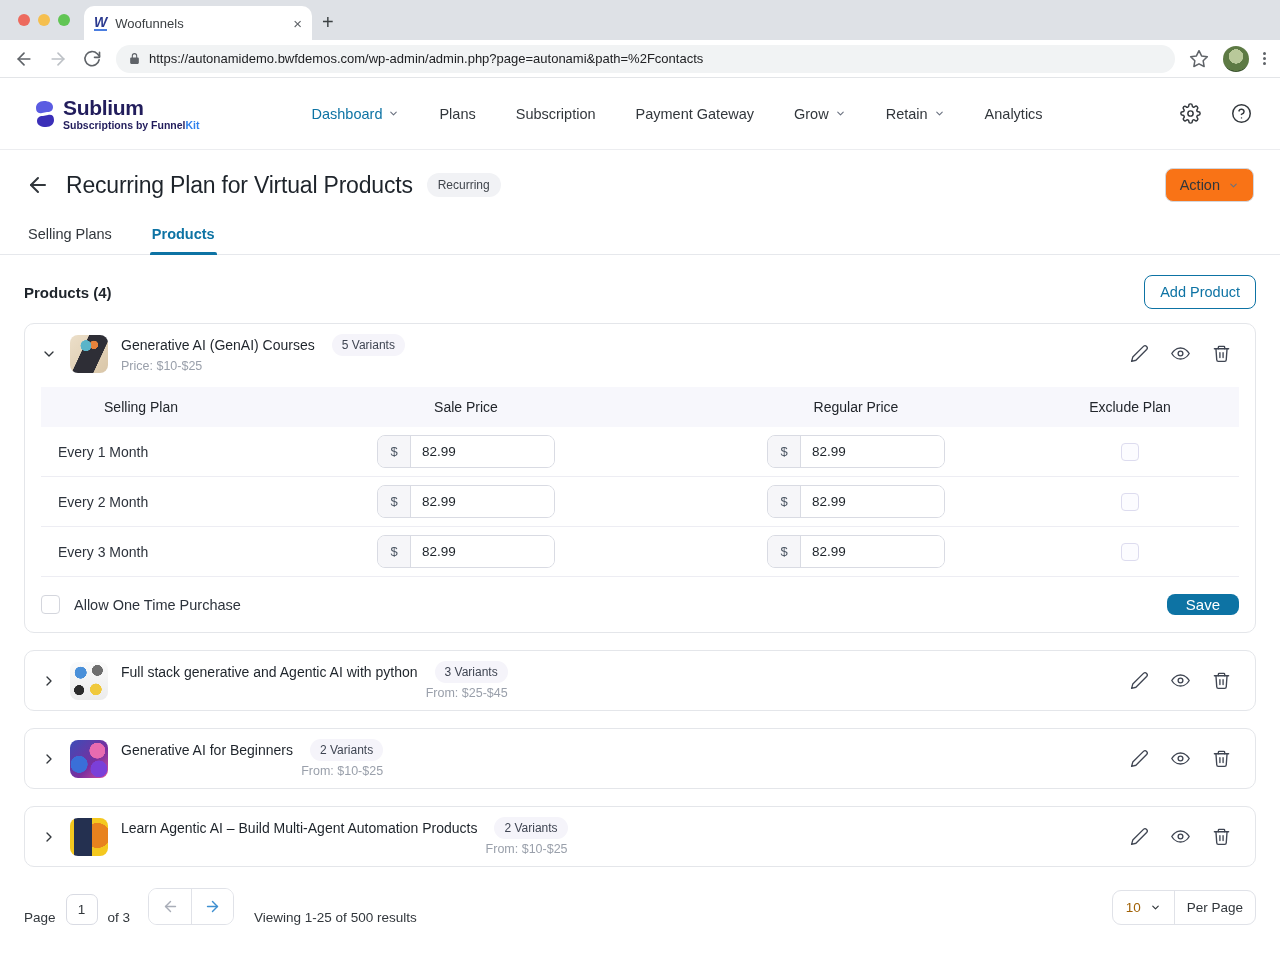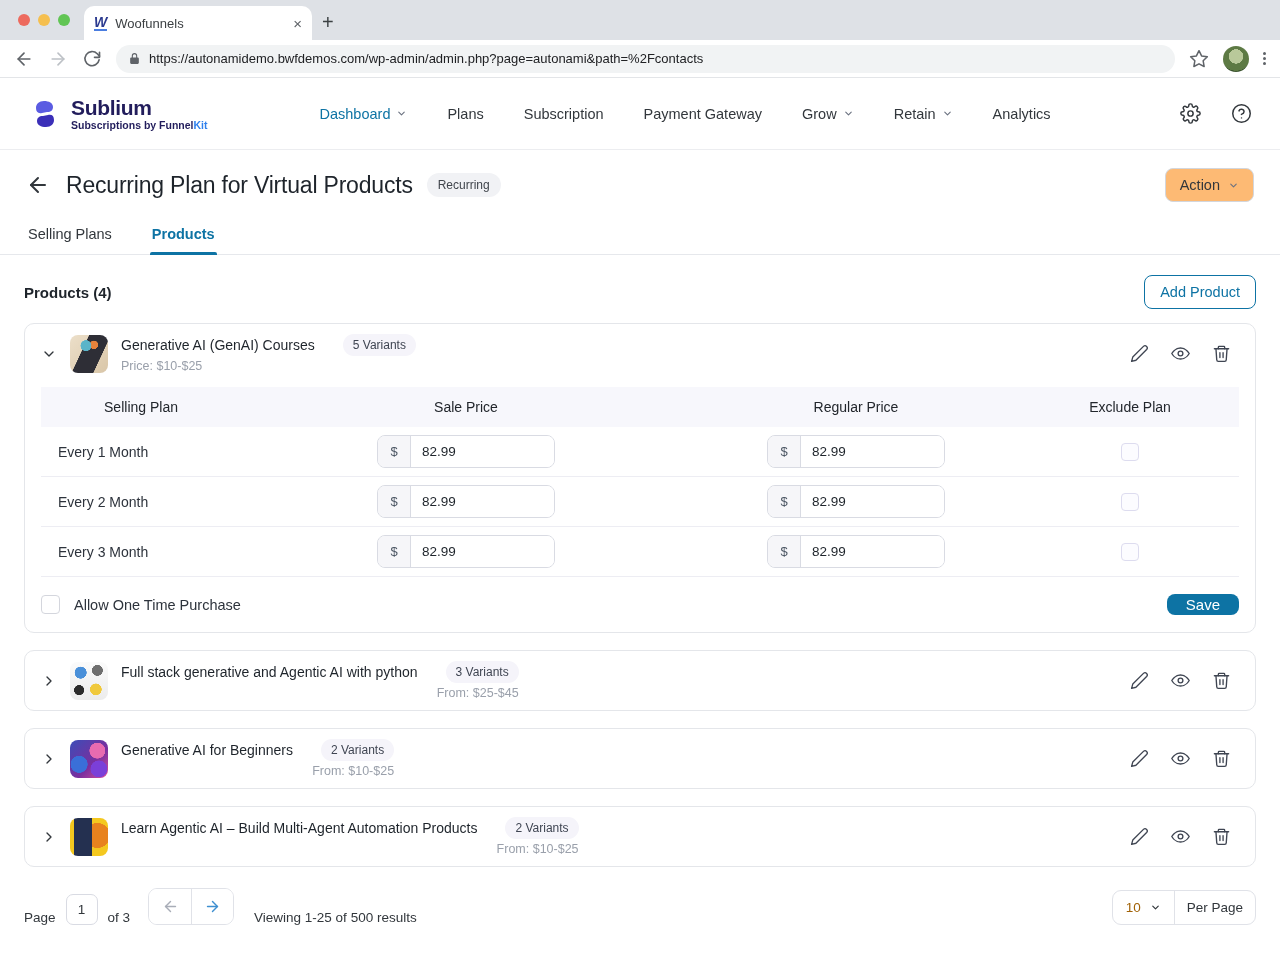--- a/index.html
+++ b/index.html
@@ -26,40 +26,40 @@
     padding:0 12px; gap:8px; }
   .urlbar svg { width:13px; height:13px; color:#5f6368; }
   .url-text { font-size:13px; color:#202124; white-space:nowrap; overflow:hidden; }
   .avatar { width:26px; height:26px; border-radius:50%;
     background:radial-gradient(circle at 50% 40%, #b9c99a 0 35%, #5d7a44 36% 70%, #3c5530 71%); }
   .dots { color:#5f6368; font-size:15px; letter-spacing:0; line-height:5px; display:flex; flex-direction:column; gap:2px; align-items:center;}
   .dots i { width:3px;height:3px;border-radius:50%;background:#5f6368;display:block;}
 
   
   .app-header { height:72px; display:flex; align-items:center; padding:0 28px; border-bottom:1px solid #ecedf0; }
-  .logo { display:flex; align-items:center; gap:9px; }
+  .logo { display:flex; align-items:center; gap:1px; }
   .logo-mark { width:34px; height:34px; }
   .logo-name { font-size:21px; font-weight:bold; color:#221d5c; line-height:22px; letter-spacing:-0.3px;}
   .logo-sub { font-size:10.5px; font-weight:bold; color:#221d5c; }
   .logo-sub b { color:#2f80ed; font-weight:bold; }
   .main-nav { display:flex; align-items:center; gap:40px; margin-left:112px; }
   .nav-item { font-size:14.5px; color:#32373c; display:flex; align-items:center; gap:6px; cursor:pointer; }
   .nav-item.active { color:#0d73a4; }
   .nav-item svg { width:11px; height:11px; color:#6b7280; }
   .header-icons { margin-left:auto; display:flex; align-items:center; gap:30px; }
   .header-icons svg { width:21px; height:21px; color:#32373c; }
 
   
   .title-row { display:flex; align-items:center; padding:18px 26px 10px 26px; }
   .back-ic { width:24px; height:24px; color:#32373c; margin-right:16px; }
   .page-title { font-size:23px; font-weight:normal; color:#1e242b; letter-spacing:-0.2px; }
   .status-badge { margin-left:14px; background:#f1f2f5; border-radius:999px; padding:5px 11px;
     font-size:12px; color:#40454c; }
   .action-btn { margin-left:auto; display:flex; align-items:center; gap:8px; border:1px solid #d3d6dc;
-    border-radius:8px; background:#fdba74; padding:8px 14px; font-size:14.5px; color:#32373c;justify-content:center; }
+    border-radius:8px; background:#f97316; padding:8px 14px; font-size:14.5px; color:#32373c;justify-content:center; }
   .action-btn svg { width:11px; height:11px; color:#6b7280; }
 
   
   .tabs { display:flex; gap:36px; padding:6px 26px 0 26px; border-bottom:1px solid #e6e8ec; }
   .tab-item { font-size:14.5px; color:#32373c; padding:8px 2px 12px 2px; position:relative; cursor:pointer; }
   .tab-item.active { color:#0d73a4; font-weight:bold; }
   .tab-item.active::after { content:""; position:absolute; left:0; right:0; bottom:-1px; height:3px;
     background:#0d73a4; border-radius:2px 2px 0 0; }
 
   
@@ -88,21 +88,21 @@
   .thumb-3 { background:
     radial-gradient(circle at 72% 28%, #e86bb0 0 20%, transparent 21%),
     radial-gradient(circle at 24% 64%, #3a6fd8 0 22%, transparent 23%),
     radial-gradient(circle at 76% 76%, #7b3fd8 0 20%, transparent 21%),
     linear-gradient(135deg, #3b4db8, #7a2f9e 60%, #d84f9e); }
   .thumb-4 { background:
     linear-gradient(90deg, transparent 0 10%, #243050 10% 58%, transparent 58.5%),
     radial-gradient(circle at 72% 46%, #e8821e 0 36%, transparent 37%),
     linear-gradient(#f4c81f,#f4c81f); }
   .prod-info { display:flex; flex-direction:column; gap:3px; }
-  .prod-line1 { display:flex; align-items:center; gap:28px; }
+  .prod-line1 { display:flex; align-items:center; gap:17px; }
   .prod-name { font-size:14px; color:#1e242b; }
   .variants-badge { background:#f5f4fa; border-radius:999px; padding:4px 10px; font-size:12px; color:#3f4552; }
   .prod-price { font-size:12.5px; color:#9aa0ab; }
   .row-icons { margin-left:auto; display:flex; align-items:center; gap:22px; }
   .row-icons svg { width:19px; height:19px; color:#3f4552; }
 
   
   .plan-table { margin:4px 16px 0 16px; }
   .pt-head, .pt-row { display:grid; grid-template-columns:200px 450px 330px 1fr; align-items:center; }
   .pt-head { background:#f7f7fc; height:40px; }

